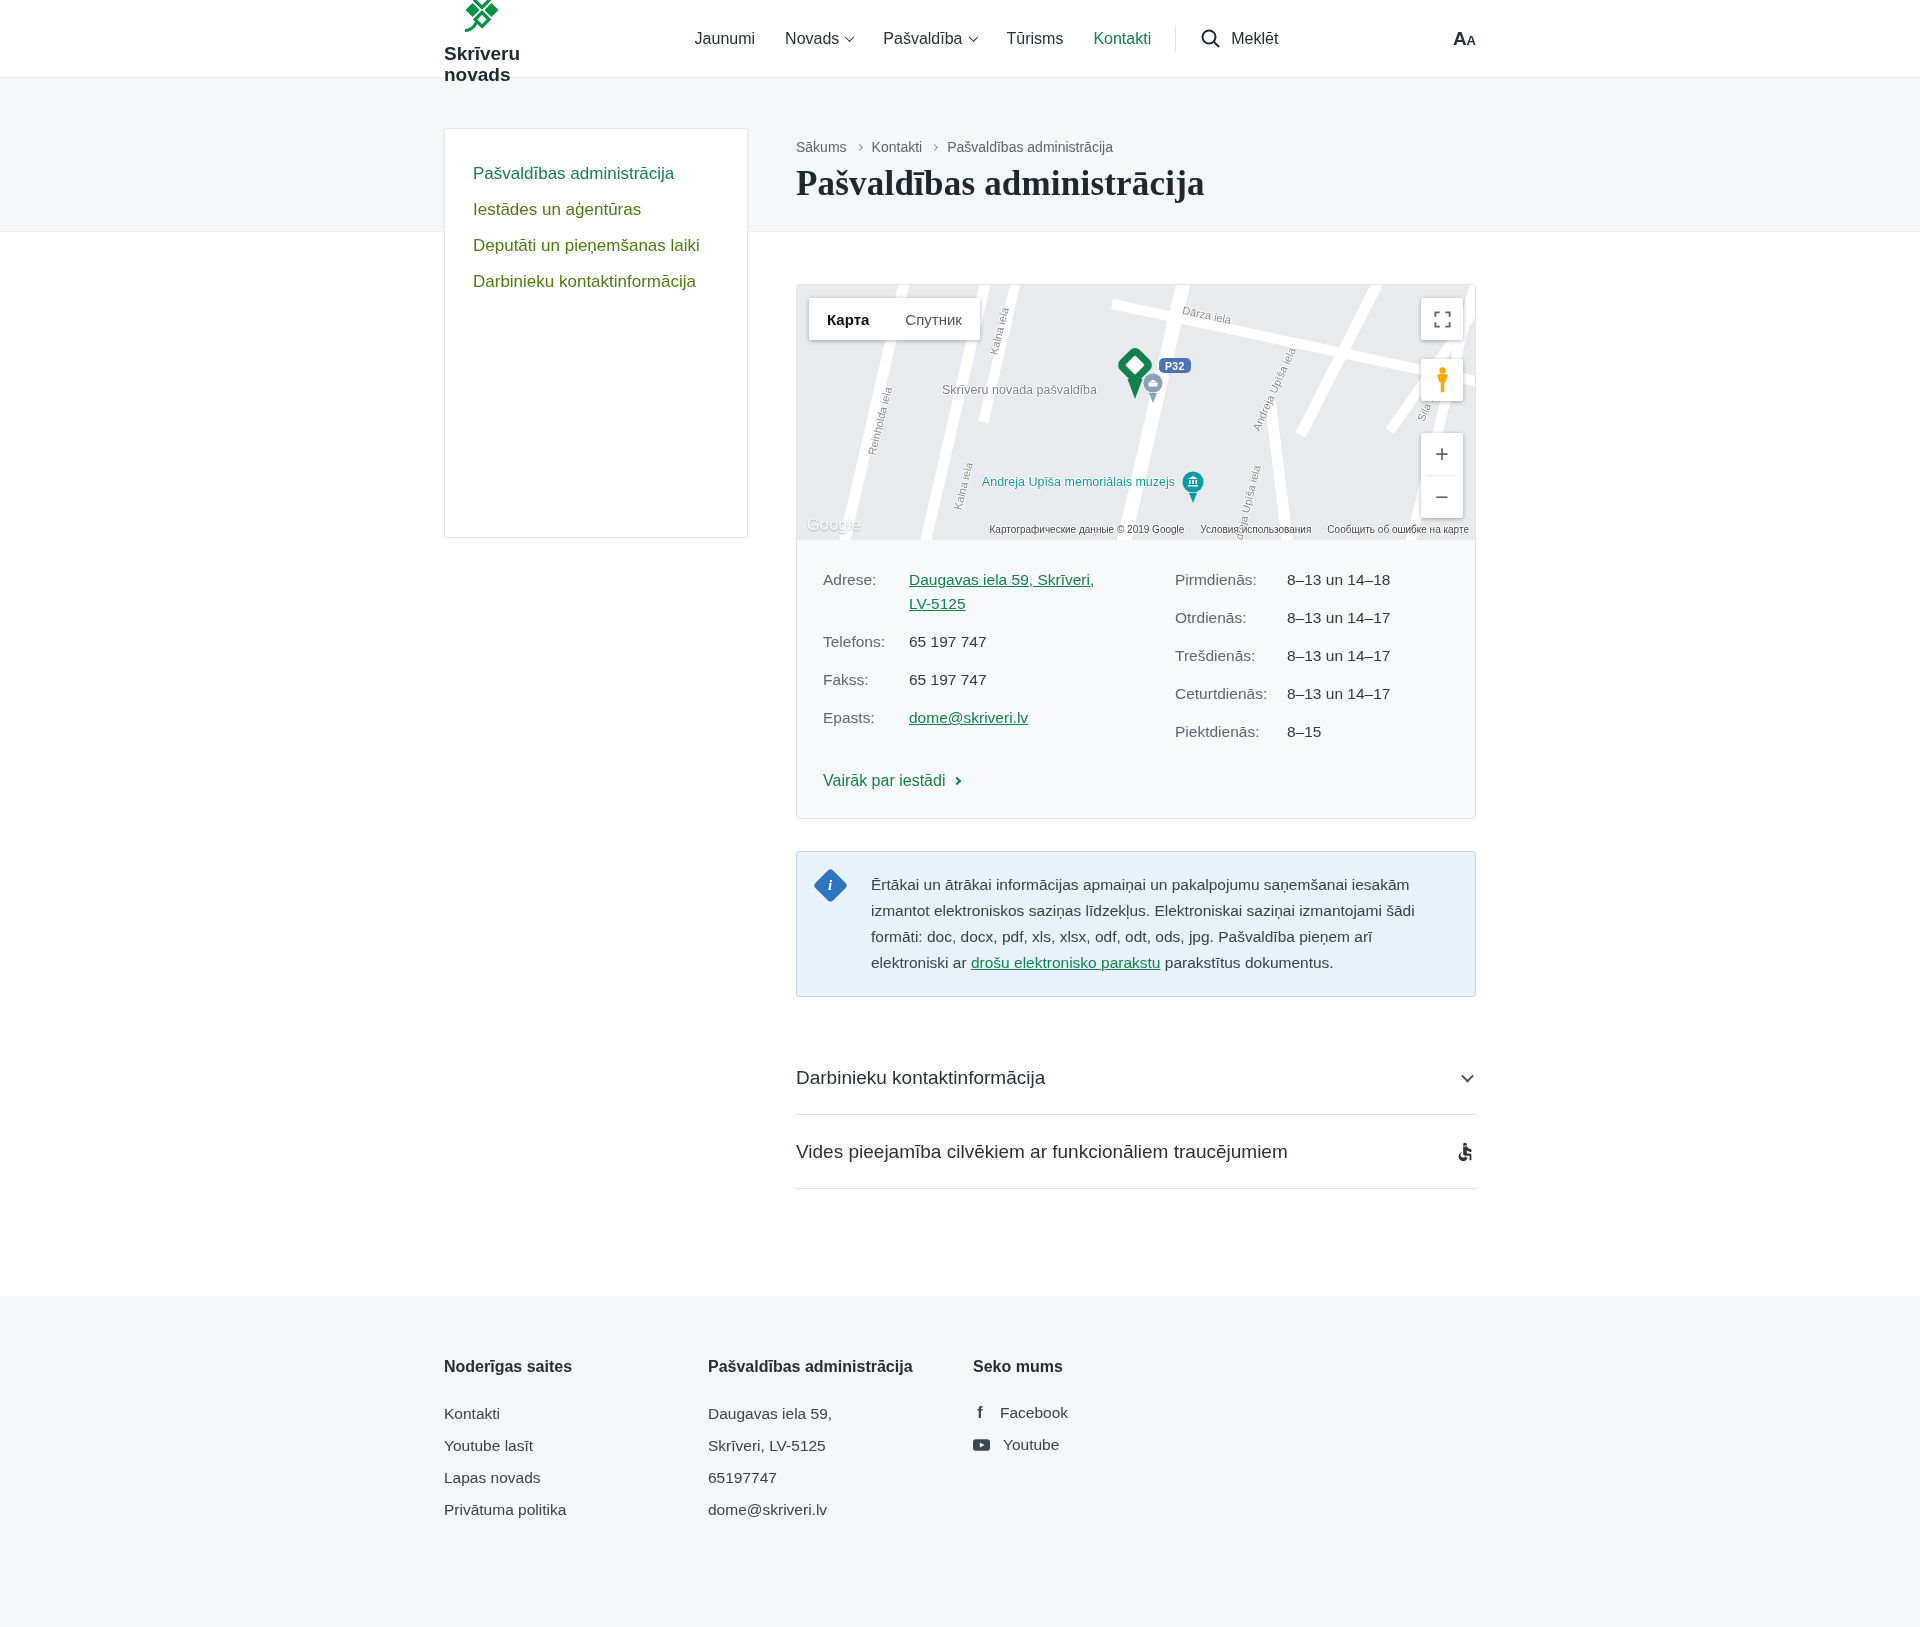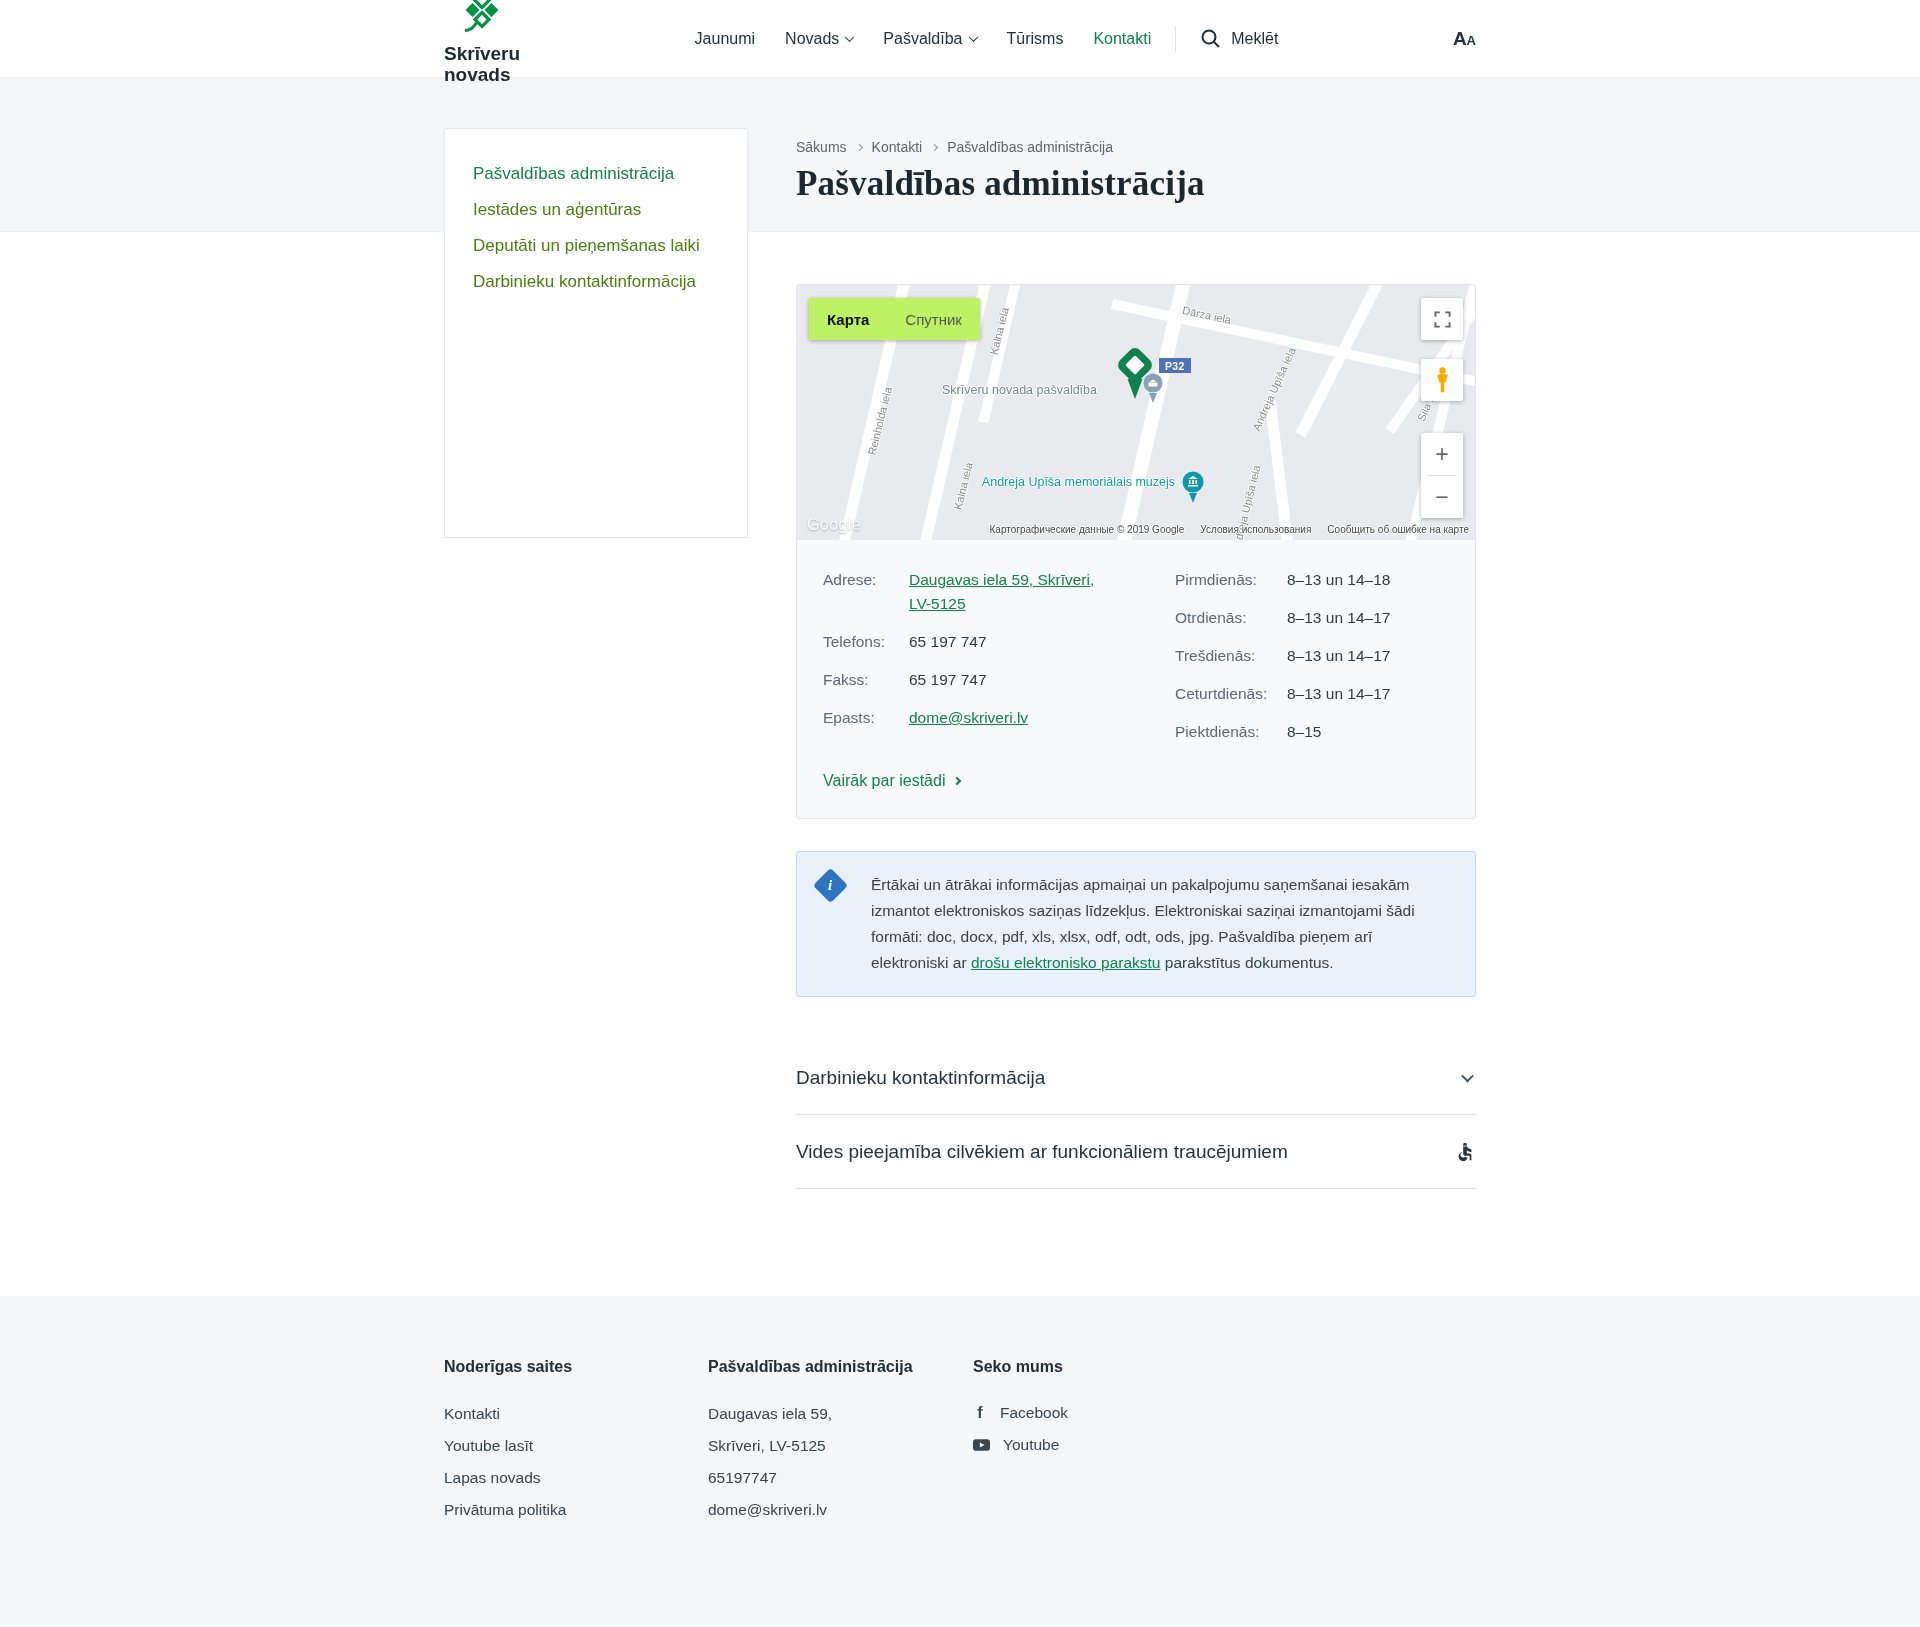--- a/index.html
+++ b/index.html
@@ -60,35 +60,35 @@
     text-shadow: 1px 0 0 #fff, -1px 0 0 #fff, 0 1px 0 #fff, 0 -1px 0 #fff;
   }
   .poi-label {
     position: absolute; font-size: 12.5px; line-height: 1.45; text-align: right; white-space: nowrap;
     text-shadow: 1px 0 0 #fff, -1px 0 0 #fff, 0 1px 0 #fff, 0 -1px 0 #fff;
   }
   .poi-label.gov { color: #75858e; }
   .poi-label.museum { color: #0d9aa8; }
   .route-badge {
     position: absolute; background: #4d72b8; color: #fff; font-size: 10.5px; font-weight: bold;
-    padding: 1.5px 6px; border-radius: 0; letter-spacing: .3px;
+    padding: 1.5px 6px; border-radius: 5px; letter-spacing: .3px;
   }
   .gmarker { position: absolute; z-index: 5; }
   .poi-pin { position: absolute; z-index: 4; }
   .map-watermark {
     position: absolute; left: 10px; bottom: 6px; font-size: 16px; font-weight: 500; letter-spacing: .4px;
     color: #ffffff; opacity: .85; text-shadow: 0 1px 2px rgba(60,60,60,.45);
   }
   .map-attrib {
     position: absolute; right: 6px; bottom: 5px; display: flex; gap: 16px; font-size: 10px; color: #444;
     text-shadow: 1px 0 0 #fff, -1px 0 0 #fff, 0 1px 0 #fff, 0 -1px 0 #fff;
   }
   .map-attrib span { cursor: pointer; }
   .map-type { position: absolute; left: 12px; top: 13px; display: flex; box-shadow: 0 1px 4px rgba(0,0,0,.3); border-radius: 2px; overflow: hidden; z-index: 6; }
-  .map-type-btn { height: 42px; padding: 0 18px; background: #bef264; border: none; font-family: inherit; font-size: 15px; color: #565656; cursor: pointer; }
+  .map-type-btn { height: 42px; padding: 0 18px; background: #ffffff; border: none; font-family: inherit; font-size: 15px; color: #565656; cursor: pointer; }
   .map-type-btn.active { font-weight: bold; color: #0f0f0f; }
   .map-ctl { position: absolute; background: #fff; border-radius: 2px; box-shadow: 0 1px 4px rgba(0,0,0,.3); z-index: 6; cursor: pointer; }
   .fullscreen-btn { right: 12px; top: 13px; width: 42px; height: 42px; display: grid; place-items: center; }
   .pegman-btn { right: 12px; top: 74px; width: 42px; height: 42px; display: grid; place-items: center; }
   .zoom-ctl { right: 12px; top: 148px; width: 42px; height: 85px; display: flex; flex-direction: column; }
   .zoom-btn { flex: 1; display: grid; place-items: center; font-size: 23px; color: #666; cursor: pointer; }
   .zoom-divider { height: 1px; background: #e6e6e6; margin: 0 7px; }
 
   
   .contact { display: flex; padding: 28px 26px 0 26px; font-size: 15.5px; }

